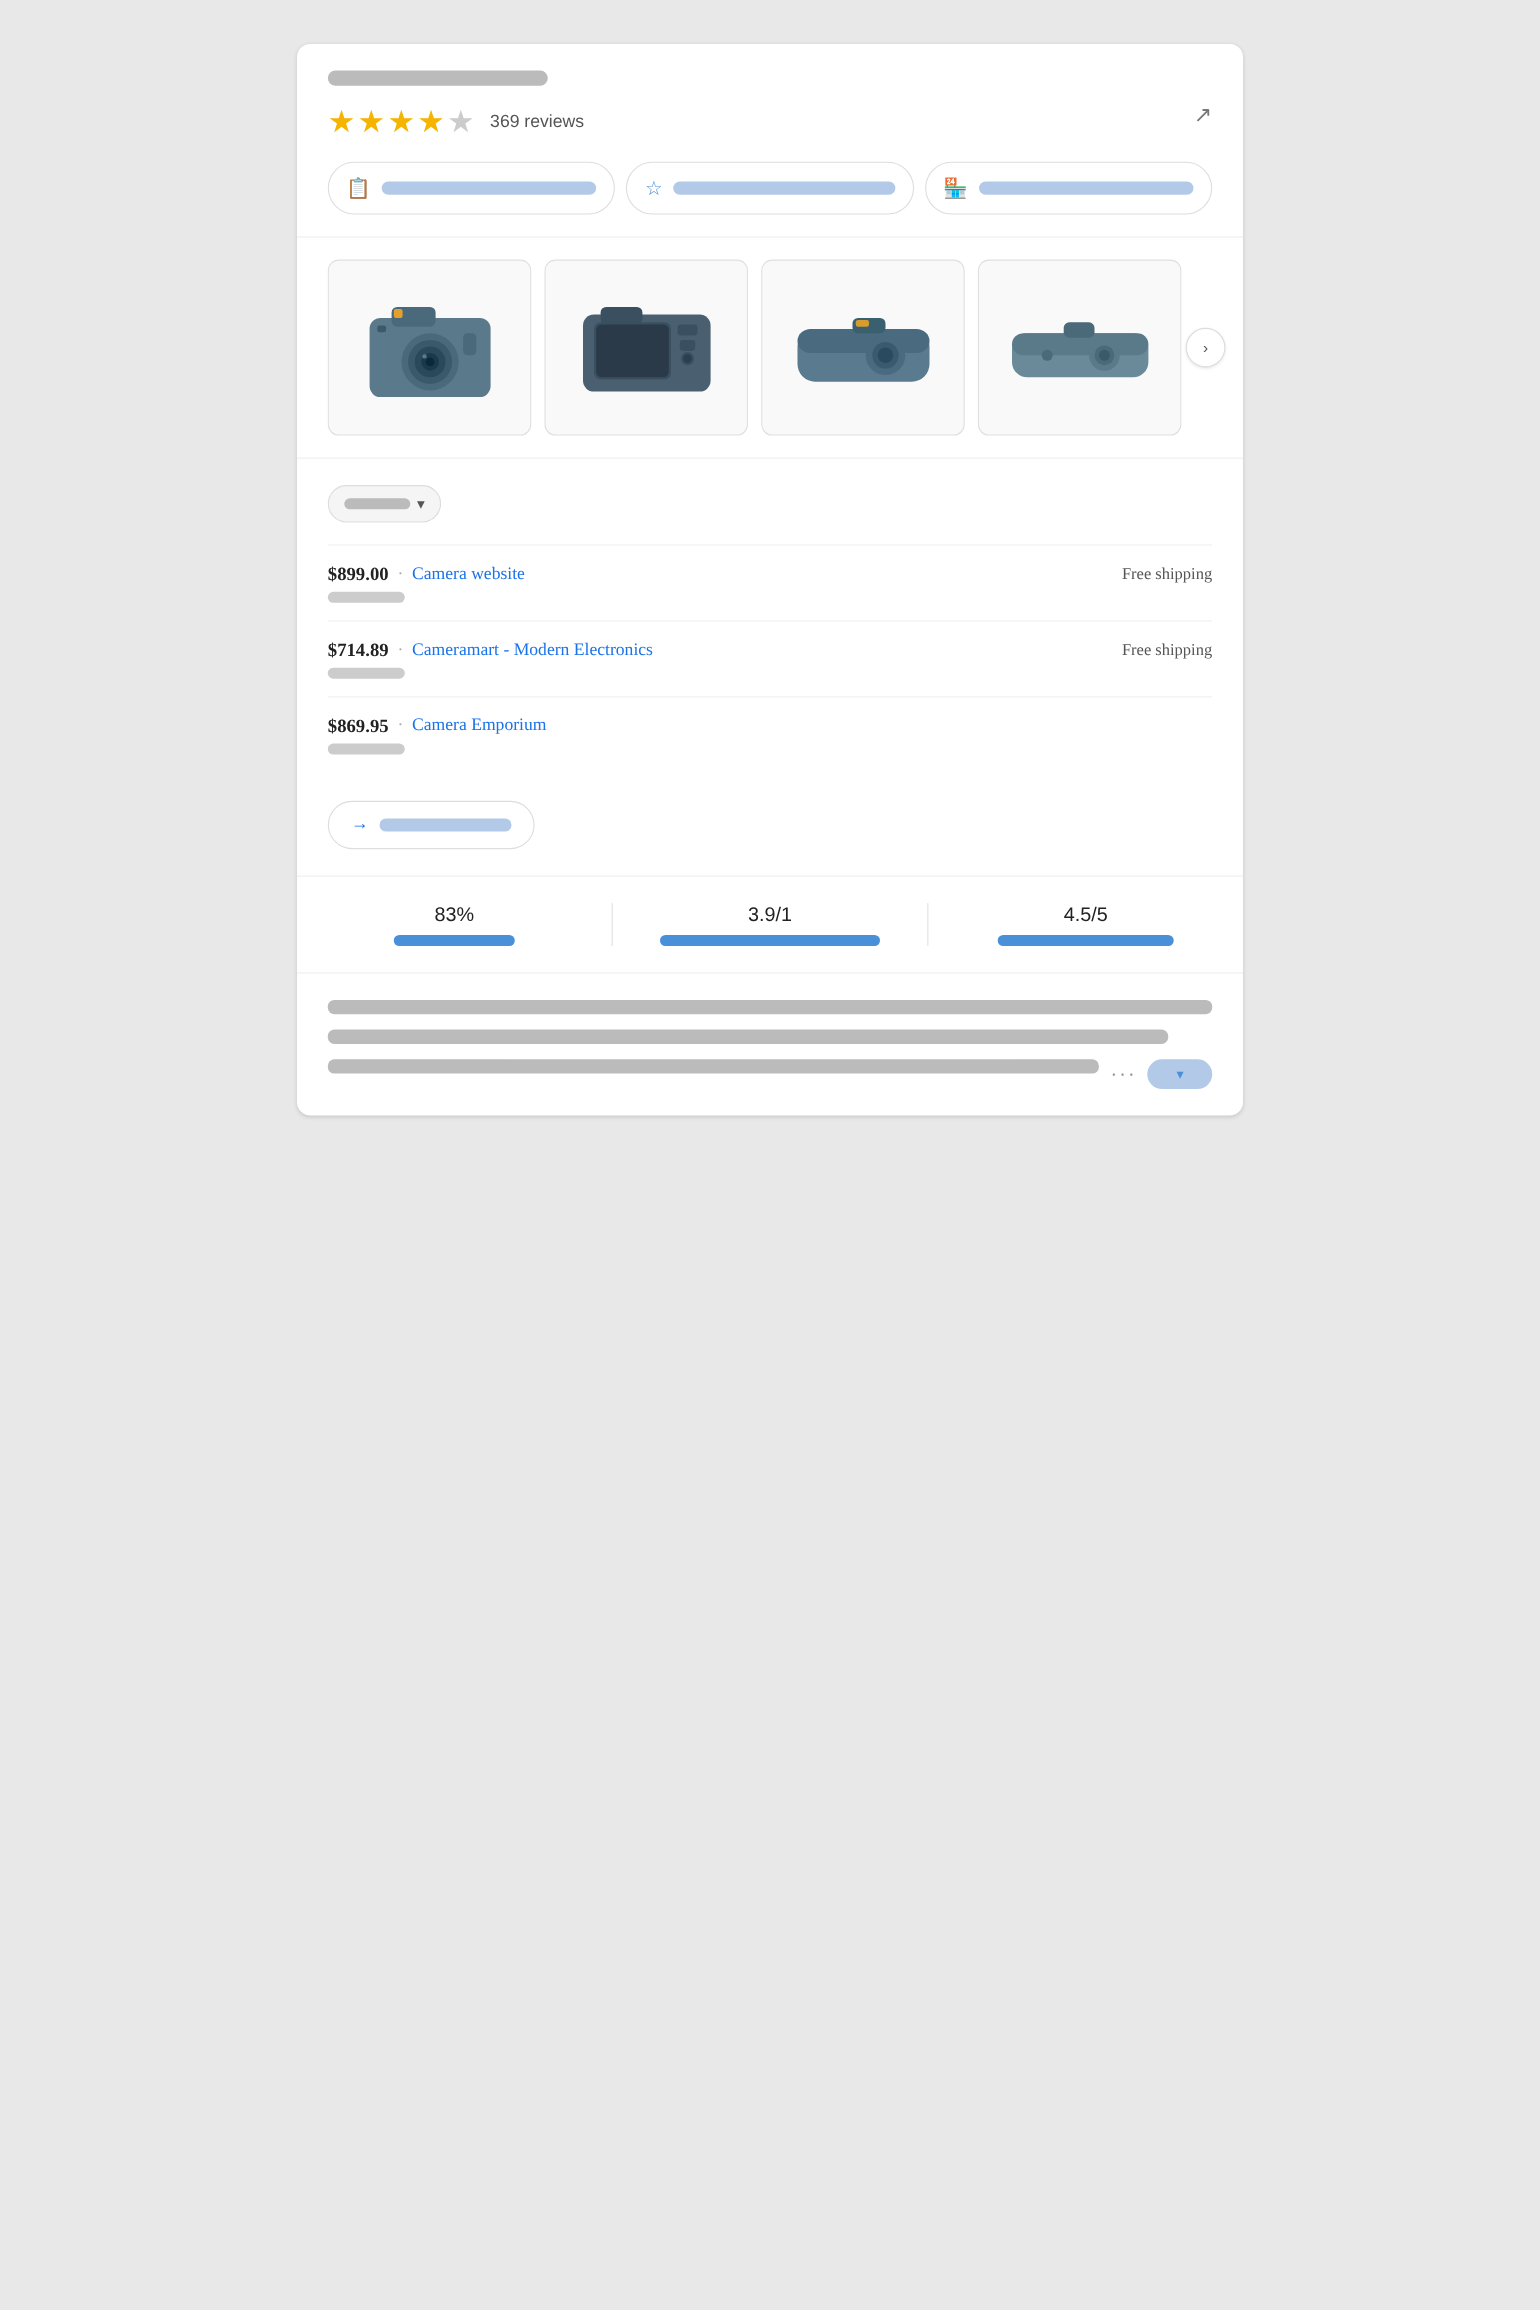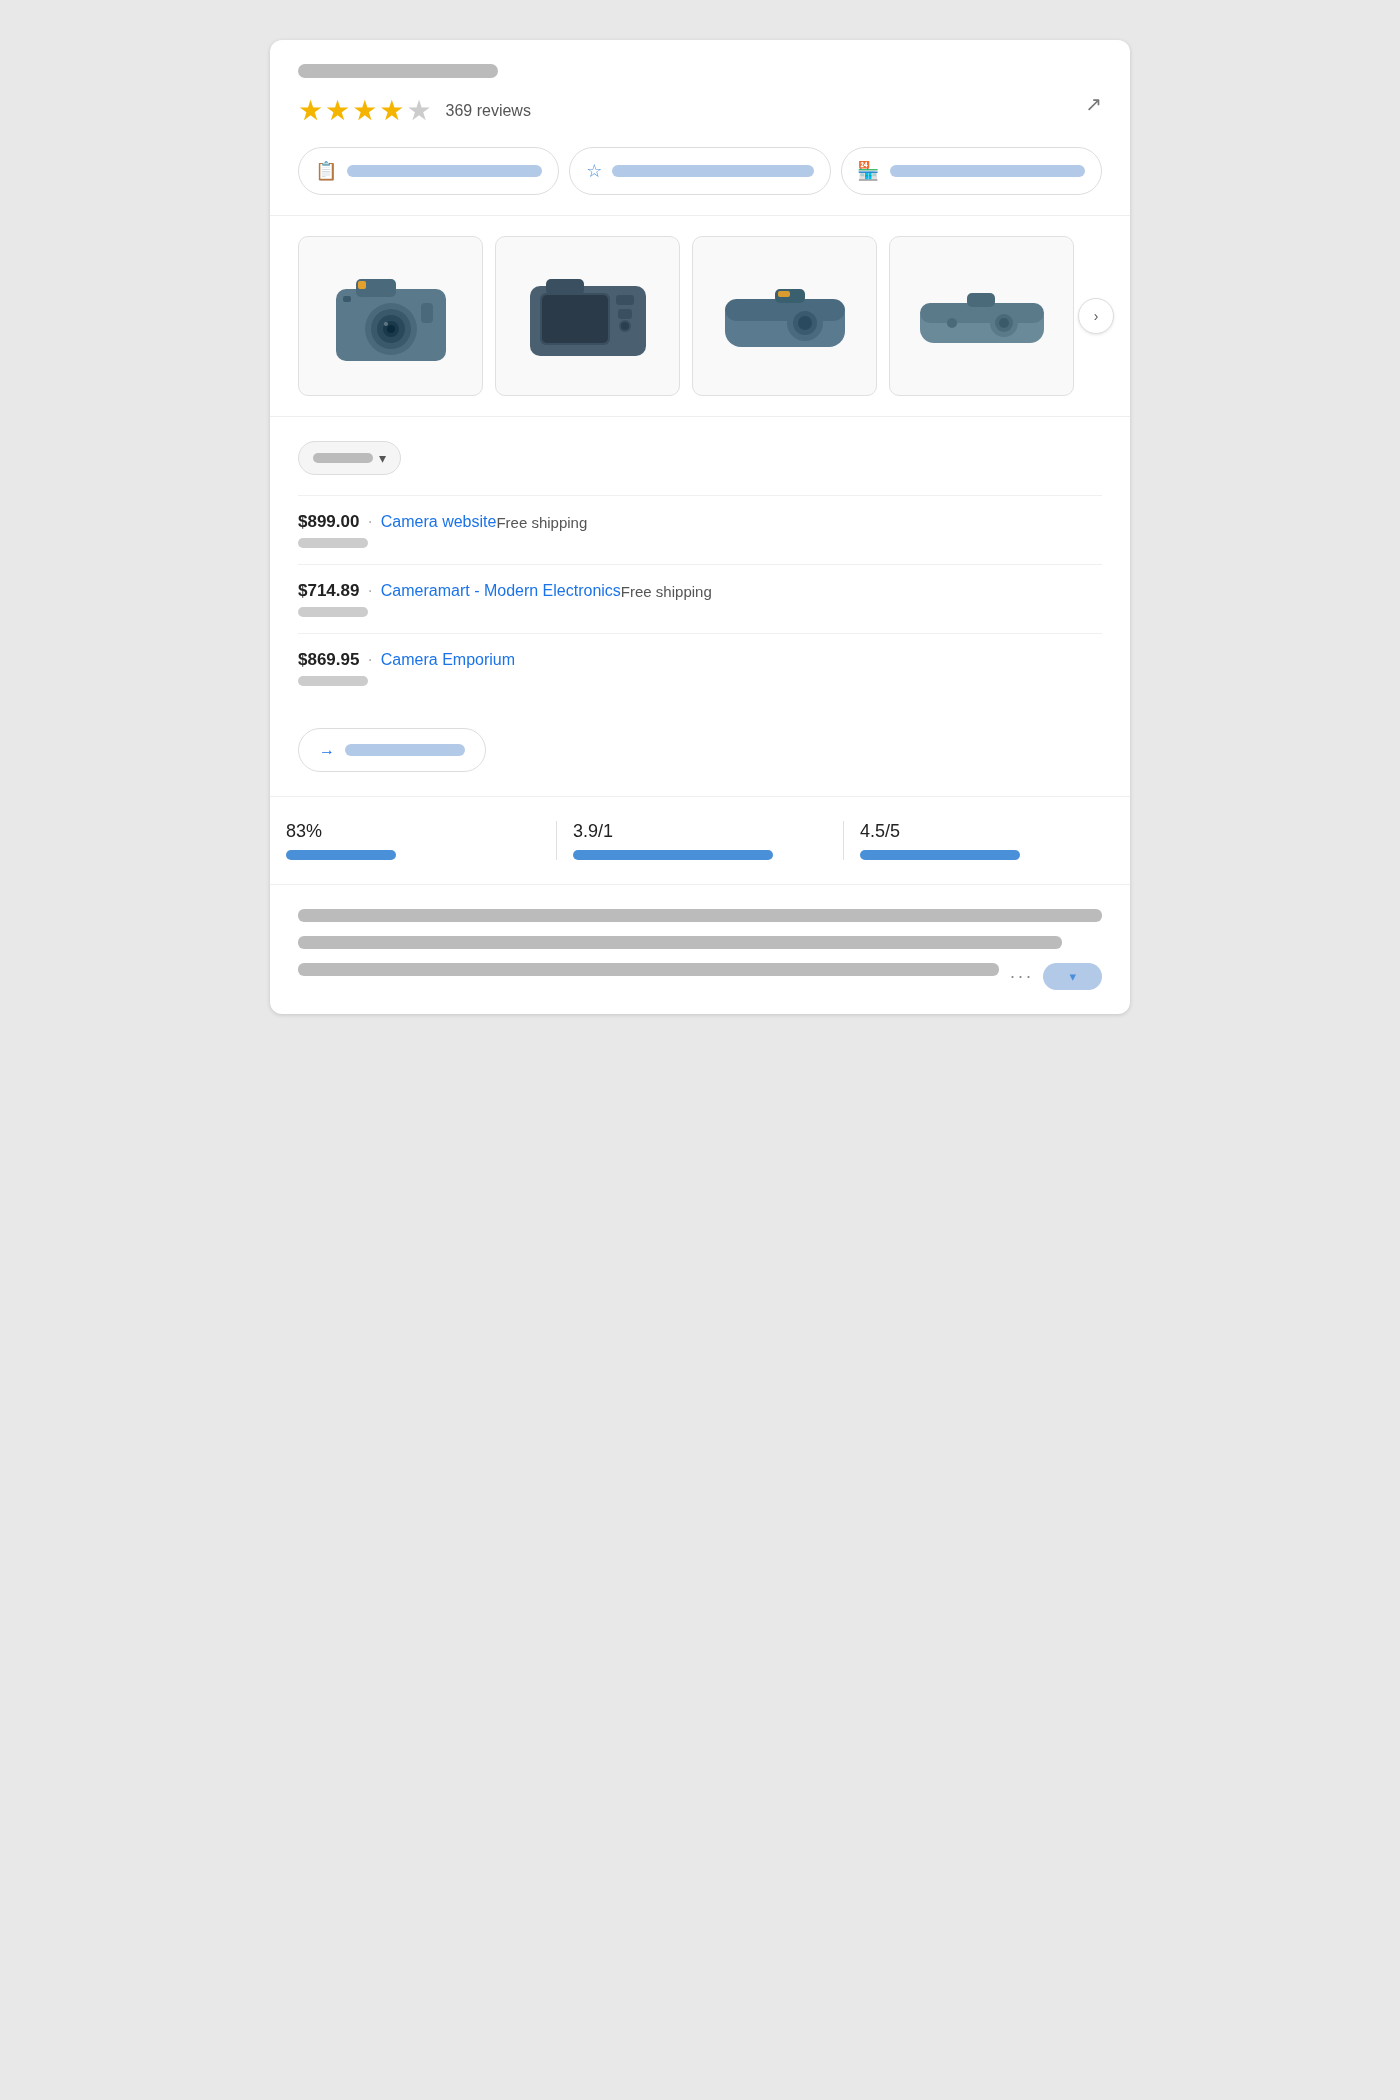--- a/index.html
+++ b/index.html
@@ -169,22 +169,24 @@
 
     .shop-listing {
       padding: 16px 0;
       border-top: 1px solid #f0f0f0;
     }
     .shop-listing:last-of-type {
       border-bottom: none;
     }
     .listing-top {
       display: flex;
+      justify-content: space-between;
       align-items: center;
       margin-bottom: 6px;
+      font-family: Liberation Serif, serif;
     }
     .listing-price-name {
       display: flex;
       align-items: center;
       gap: 8px;
     }
     .listing-price {
       font-size: 17px;
       font-weight: 700;
       color: #222;
@@ -236,20 +238,21 @@
     
     .section-stats {
       padding: 24px 0;
       border-bottom: 1px solid #eee;
       display: flex;
     }
     .stat-item {
       flex: 1;
       display: flex;
       flex-direction: column;
+      align-items: center;
       gap: 8px;
       padding: 0 16px;
       border-right: 1px solid #e0e0e0;
     }
     .stat-item:last-child {
       border-right: none;
     }
     .stat-value {
       font-size: 18px;
       color: #222;

